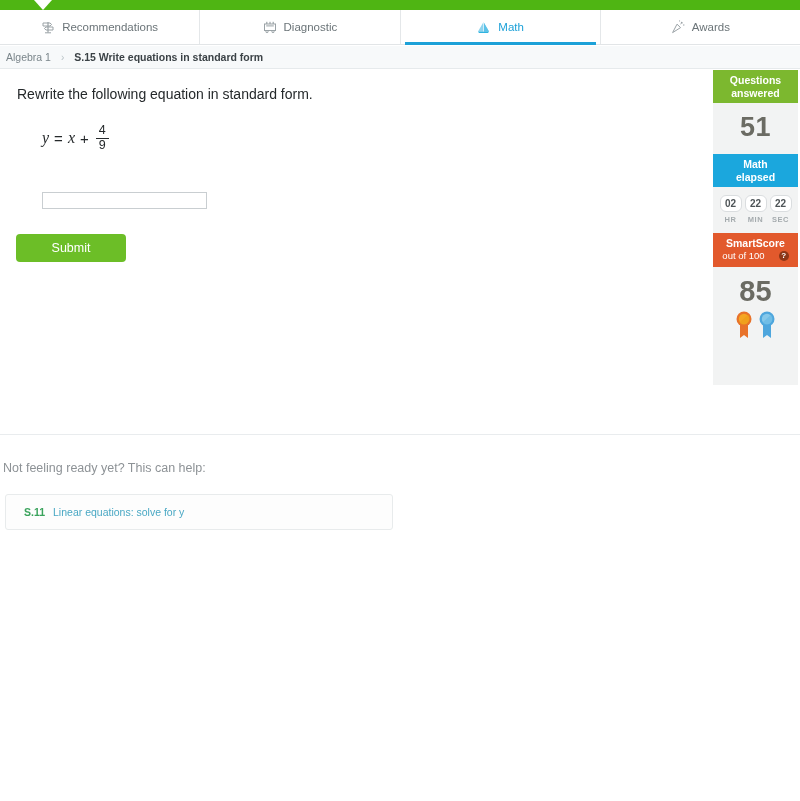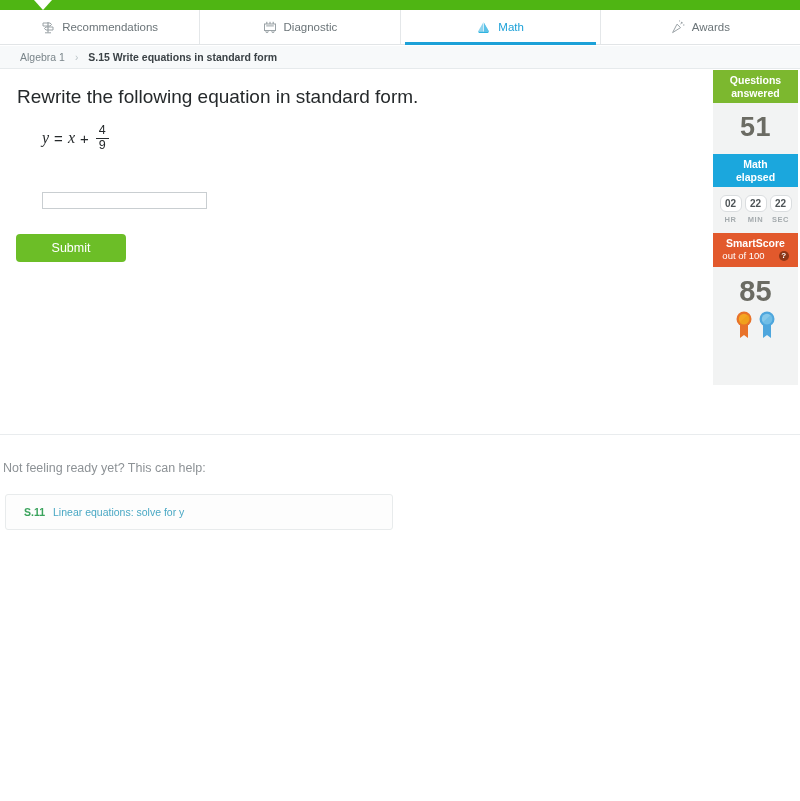--- a/index.html
+++ b/index.html
@@ -57,36 +57,36 @@
   .tab-icon { display: flex; align-items: center; }
 
   
   .breadcrumb {
     position: absolute; top: 46px; left: 0;
     width: 800px; height: 23px;
     background: #f7f9fa;
     border-bottom: 1px solid #e6eaec;
     display: flex;
     align-items: center;
-    padding-left: 20px;
+    padding-left: 6px;
     font-size: 10.5px;
   }
   .crumb-parent { color: #7a858a; cursor: pointer; }
   .crumb-sep { color: #b9c2c6; margin: 0 10px; font-size: 10px; }
   .crumb-current { color: #3b4246; font-weight: 600; }
 
   
   .question-area {
     position: absolute; top: 69px; left: 0;
     width: 712px; height: 365px;
     background: #ffffff;
   }
   .prompt {
     position: absolute; top: 17px; left: 17px;
-    font-size: 19px;
+    font-size: 14px;
     color: #25292b;
   }
   .equation {
     position: absolute; top: 55px; left: 42px;
     font-size: 15px;
     color: #25292b;
     display: flex;
     align-items: center;
     gap: 5px;
   }

